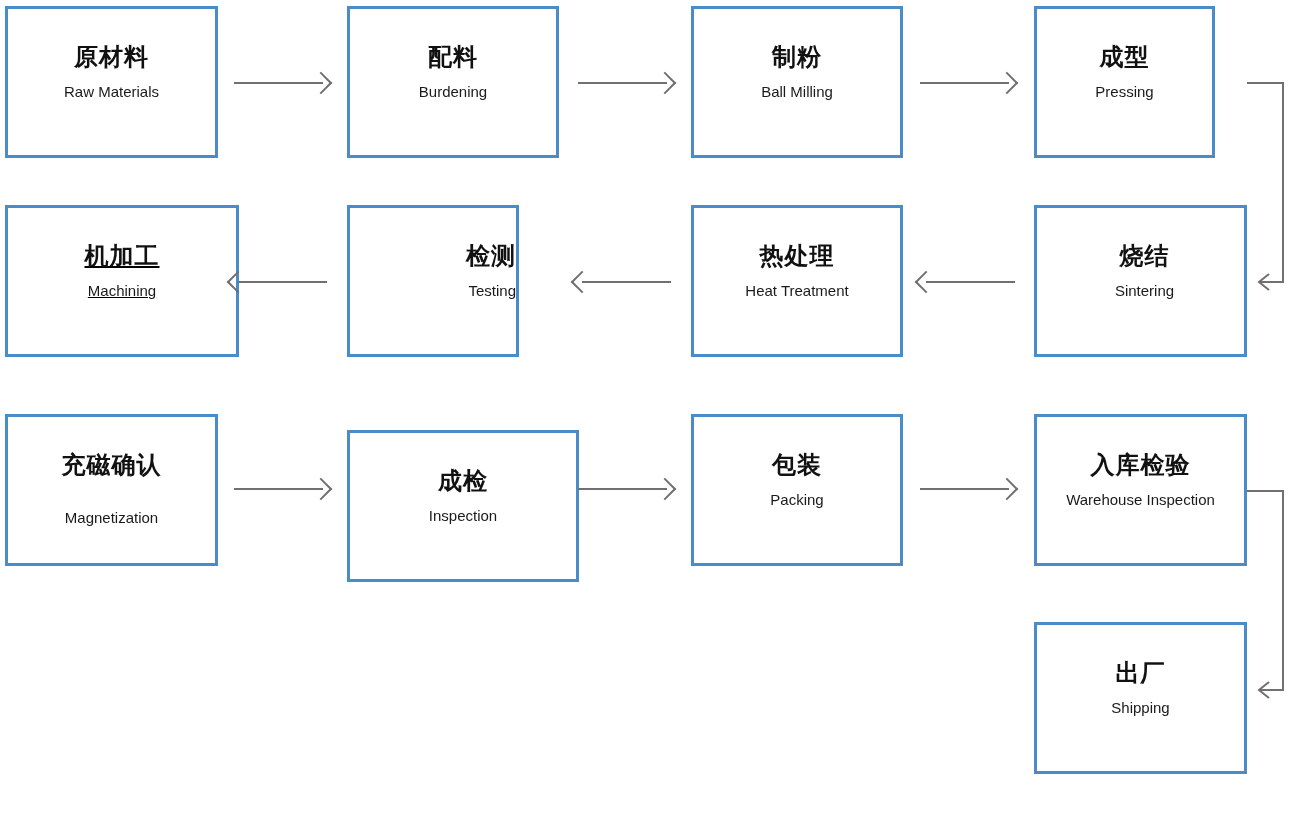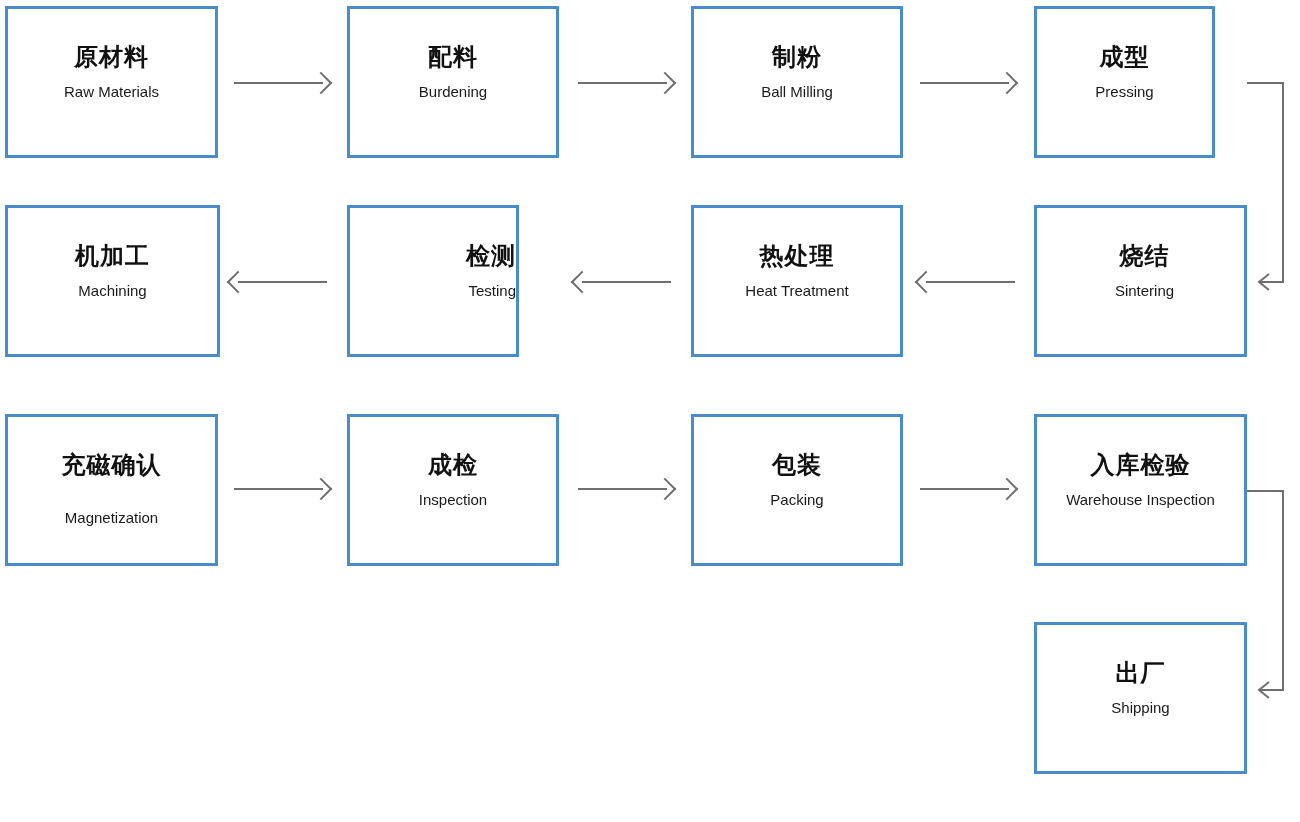--- a/index.html
+++ b/index.html
@@ -80,21 +80,21 @@
   <div class="node" style="left: 691px; top: 6px; width: 212px; height: 152px; border-color: rgb(74, 139, 201);">
     <div class="cn">制粉</div>
     <div class="en">Ball Milling</div>
   </div>
 
   <div class="node" style="left: 1034px; top: 6px; width: 181px; height: 152px; border-color: rgb(74, 139, 201);">
     <div class="cn">成型</div>
     <div class="en">Pressing</div>
   </div>
 
-  <div class="node" style="left: 5px; top: 205px; width: 215px; height: 152px; border-color: rgb(74, 139, 201);">
+  <div class="node" style="left: 5px; top: 205px; width: 234px; height: 152px; border-color: rgb(74, 139, 201); text-decoration: underline;">
     <div class="cn">机加工</div>
     <div class="en">Machining</div>
   </div>
 
   <div class="node" style="left: 347px; top: 205px; width: 172px; height: 152px; border-color: rgb(74, 139, 201); align-items: flex-end;">
     <div class="cn">检测</div>
     <div class="en">Testing</div>
   </div>
 
   <div class="node" style="left: 691px; top: 205px; width: 212px; height: 152px; border-color: rgb(74, 139, 201);">
@@ -105,21 +105,21 @@
   <div class="node" style="left: 1034px; top: 205px; width: 213px; height: 152px; border-color: rgb(74, 139, 201); padding-left: 8px;">
     <div class="cn">烧结</div>
     <div class="en">Sintering</div>
   </div>
 
   <div class="node" style="left: 5px; top: 414px; width: 213px; height: 152px; border-color: rgb(74, 139, 201); gap: 18px;">
     <div class="cn">充磁确认</div>
     <div class="en">Magnetization</div>
   </div>
 
-  <div class="node" style="left: 347px; top: 414px; width: 212px; height: 152px; border-color: rgb(74, 139, 201);">
+  <div class="node" style="left: 347px; top: 430px; width: 232px; height: 152px; border-color: rgb(74, 139, 201);">
     <div class="cn">成检</div>
     <div class="en">Inspection</div>
   </div>
 
   <div class="node" style="left: 691px; top: 414px; width: 212px; height: 152px; border-color: rgb(74, 139, 201);">
     <div class="cn">包装</div>
     <div class="en">Packing</div>
   </div>
 
   <div class="node" style="left: 1034px; top: 414px; width: 213px; height: 152px; border-color: rgb(74, 139, 201);">

